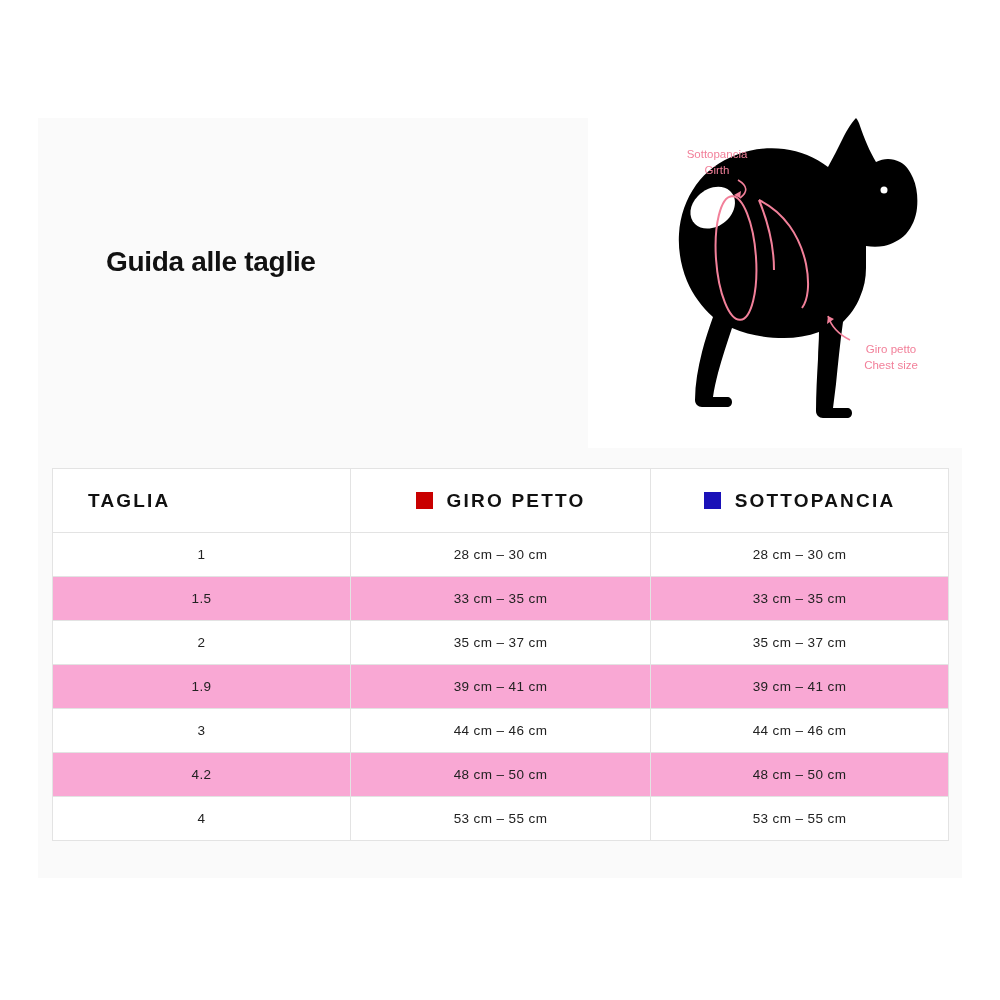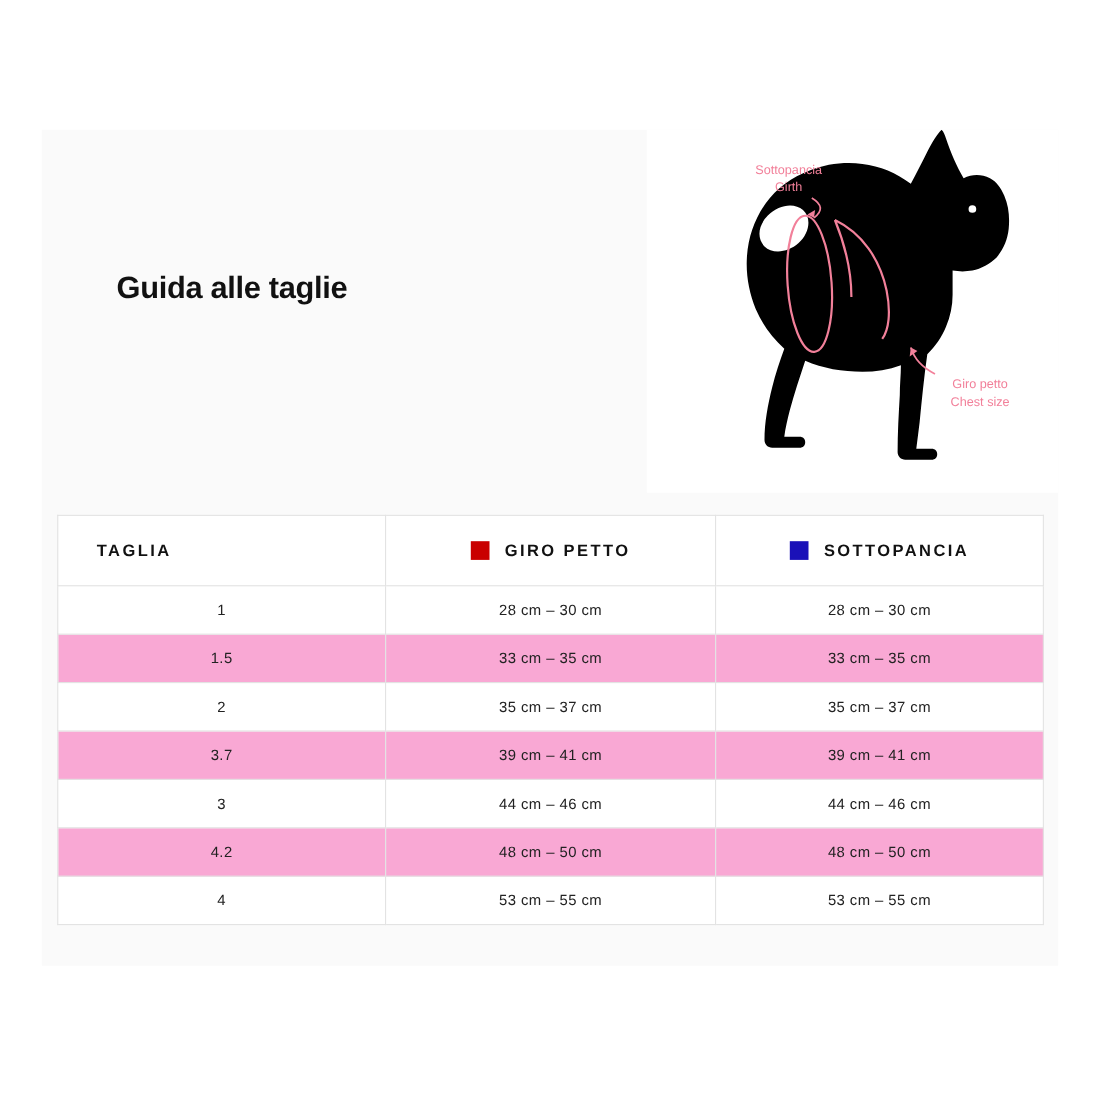--- a/index.html
+++ b/index.html
@@ -81,21 +81,21 @@
 
   table.size-table th,
   table.size-table td {
     border: 1px solid #e3e3e3;
     box-sizing: border-box;
   }
 
   table.size-table thead th {
     height: 64px;
     background: #ffffff;
-    font-size: 15px;
+    font-size: 19px;
     font-weight: bold;
     letter-spacing: 2.2px;
     color: #111111;
     text-align: center;
     vertical-align: middle;
   }
 
   thead th.col-size { width: 298px; }
   thead th.col-chest { width: 300px; }
   thead th.col-girth { width: 298px; }
@@ -227,21 +227,21 @@
               <td>1.5</td>
               <td>33 cm – 35 cm</td>
               <td>33 cm – 35 cm</td>
             </tr>
             <tr class="odd">
               <td>2</td>
               <td>35 cm – 37 cm</td>
               <td>35 cm – 37 cm</td>
             </tr>
             <tr class="even">
-              <td>3.7</td>
+              <td>1.9</td>
               <td>39 cm – 41 cm</td>
               <td>39 cm – 41 cm</td>
             </tr>
             <tr class="odd">
               <td>3</td>
               <td>44 cm – 46 cm</td>
               <td>44 cm – 46 cm</td>
             </tr>
             <tr class="even">
               <td>4.2</td>

